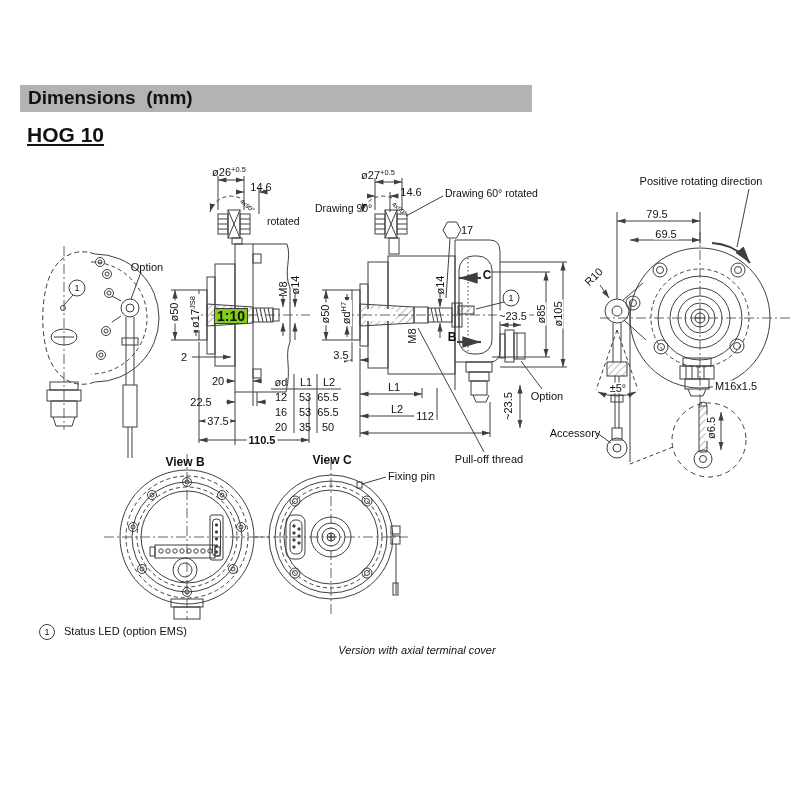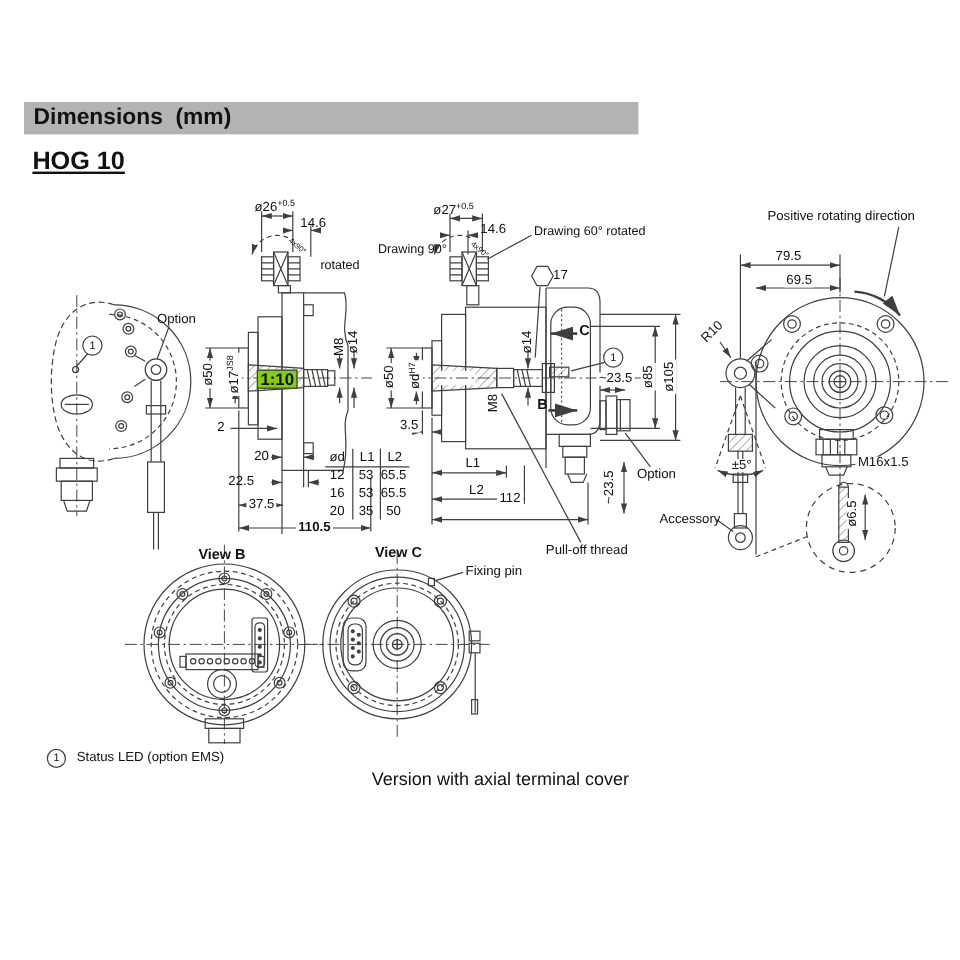--- a/index.html
+++ b/index.html
@@ -17,21 +17,21 @@
   .f9{font-size:9px;}
   .f12{font-size:12px;}
   .tiny{font-size:6.5px;}
   .note{font-size:10.5px;}
   .pre{white-space:pre;}
   .sup{font-size:7.5px;vertical-align:4px;}
   .box{border:1px solid #3f3f3f;background:#84cc16;padding:0 2px;font-size:14px;font-weight:bold;}
   #hdrbar{position:absolute;left:20px;top:85px;width:512px;height:27px;}
   #hdrbar .lbl{left:8px;top:3px;font-size:19px;}
   #model{left:27px;top:124px;font-size:21px;text-decoration:underline;}
-  .cap{font-size:15px;}
+  .cap{font-size:11px;font-style:italic;}
 </style>
 </head>
 <body>
 
 <div id="page">
 
 <svg id="art" width="800" height="800" viewBox="0 0 800 800" stroke="#3f3f3f" fill="none" stroke-width="1">
   <defs>
     <marker id="a" markerWidth="9" markerHeight="8" refX="8.5" refY="3" orient="auto-start-reverse">
       <path d="M0,0.4 L8.5,3 L0,5.6 Z" fill="#3f3f3f" stroke="none"></path>

